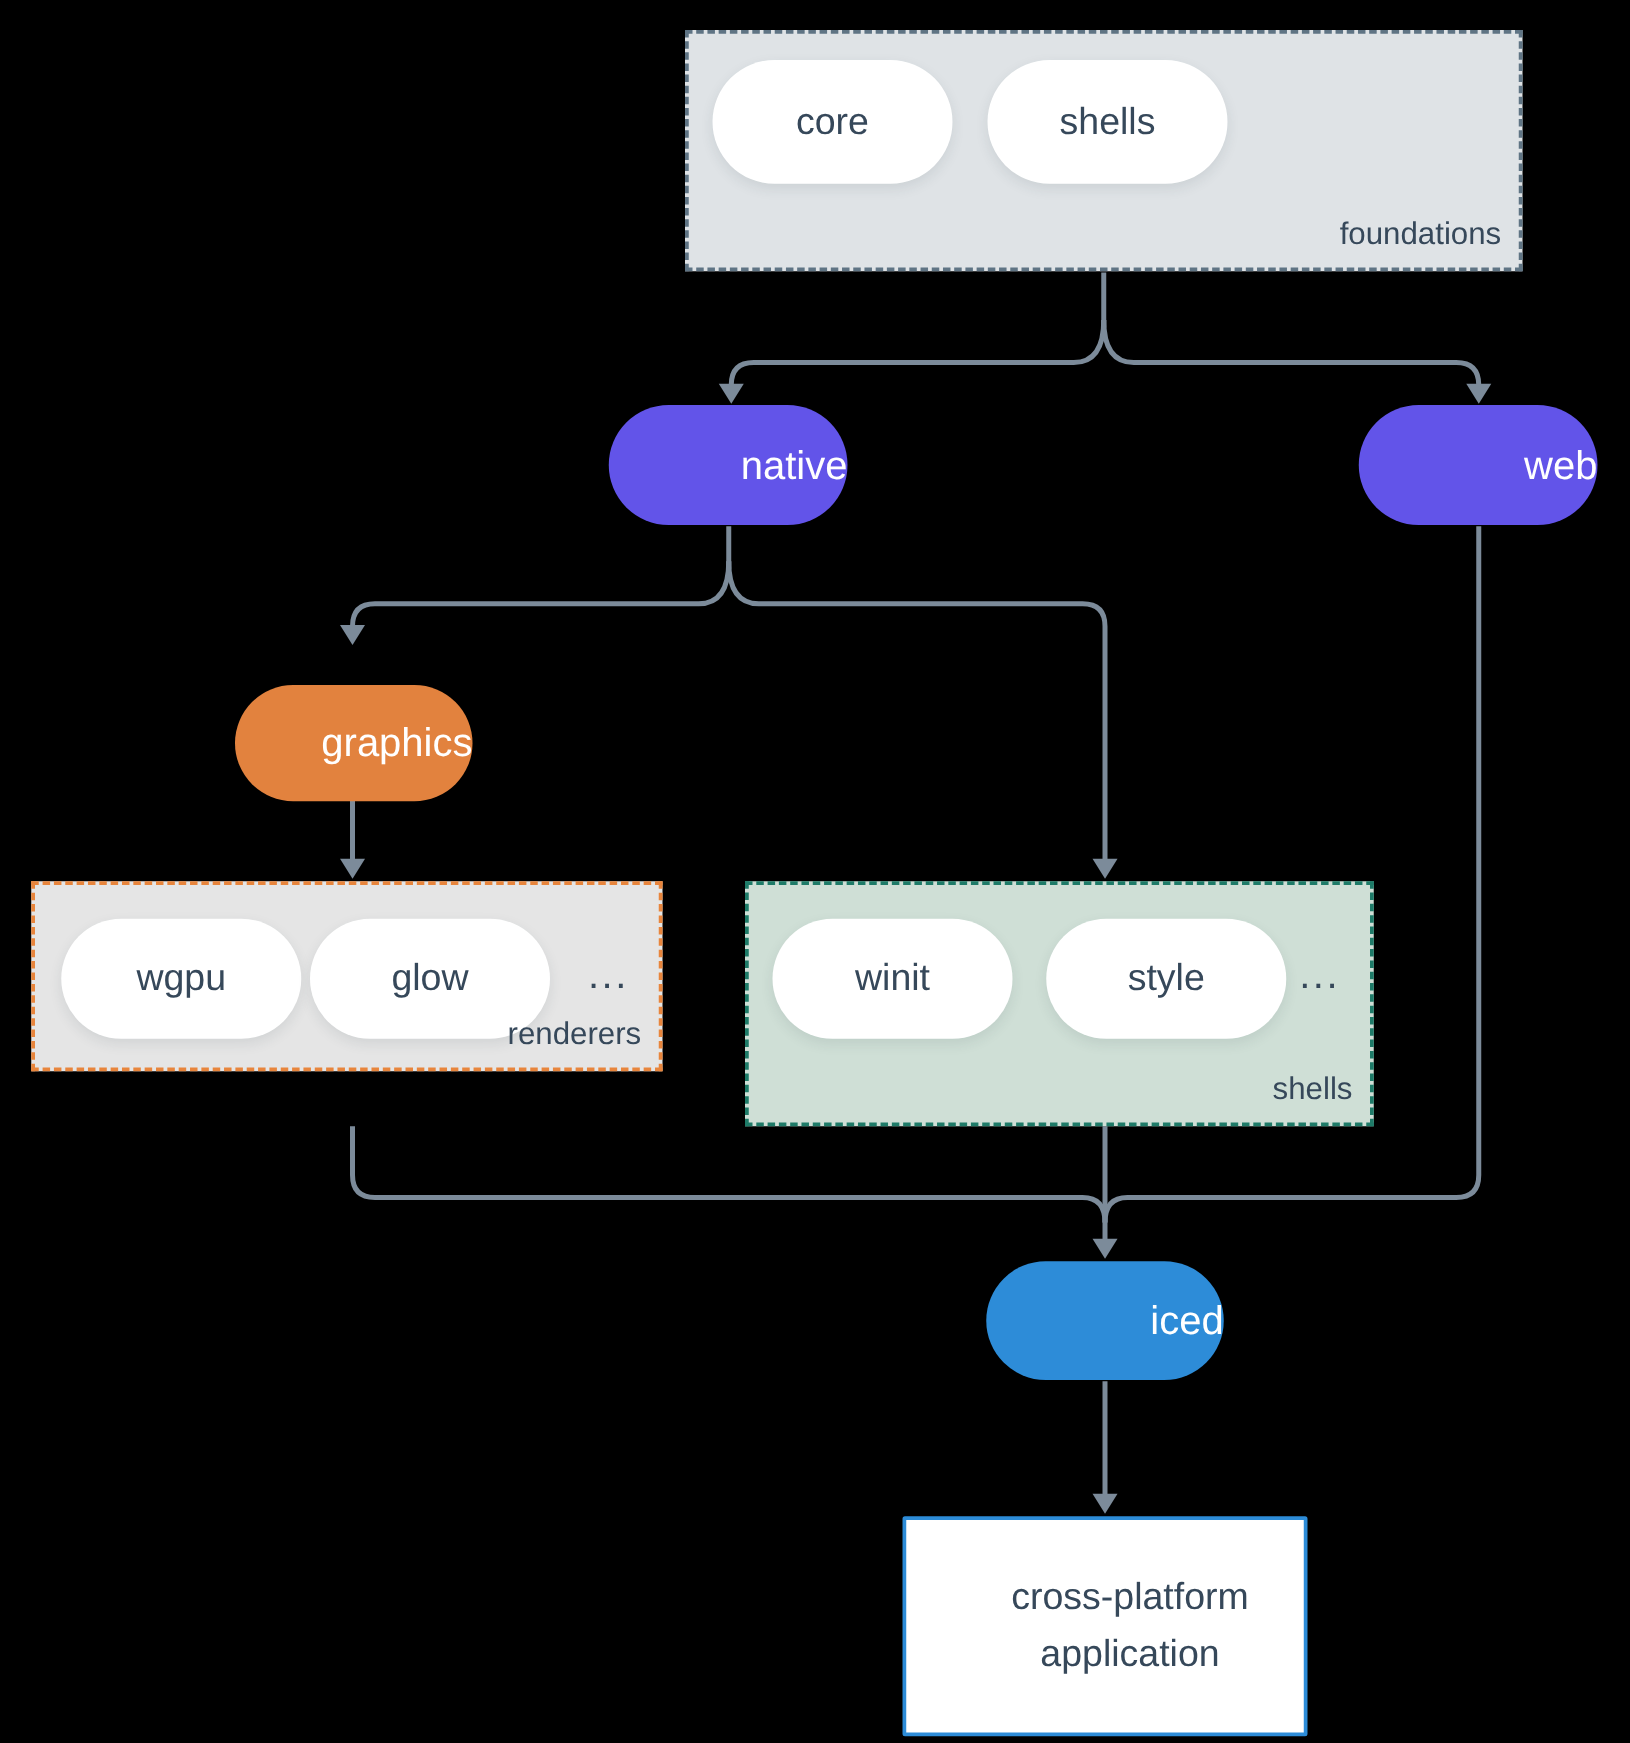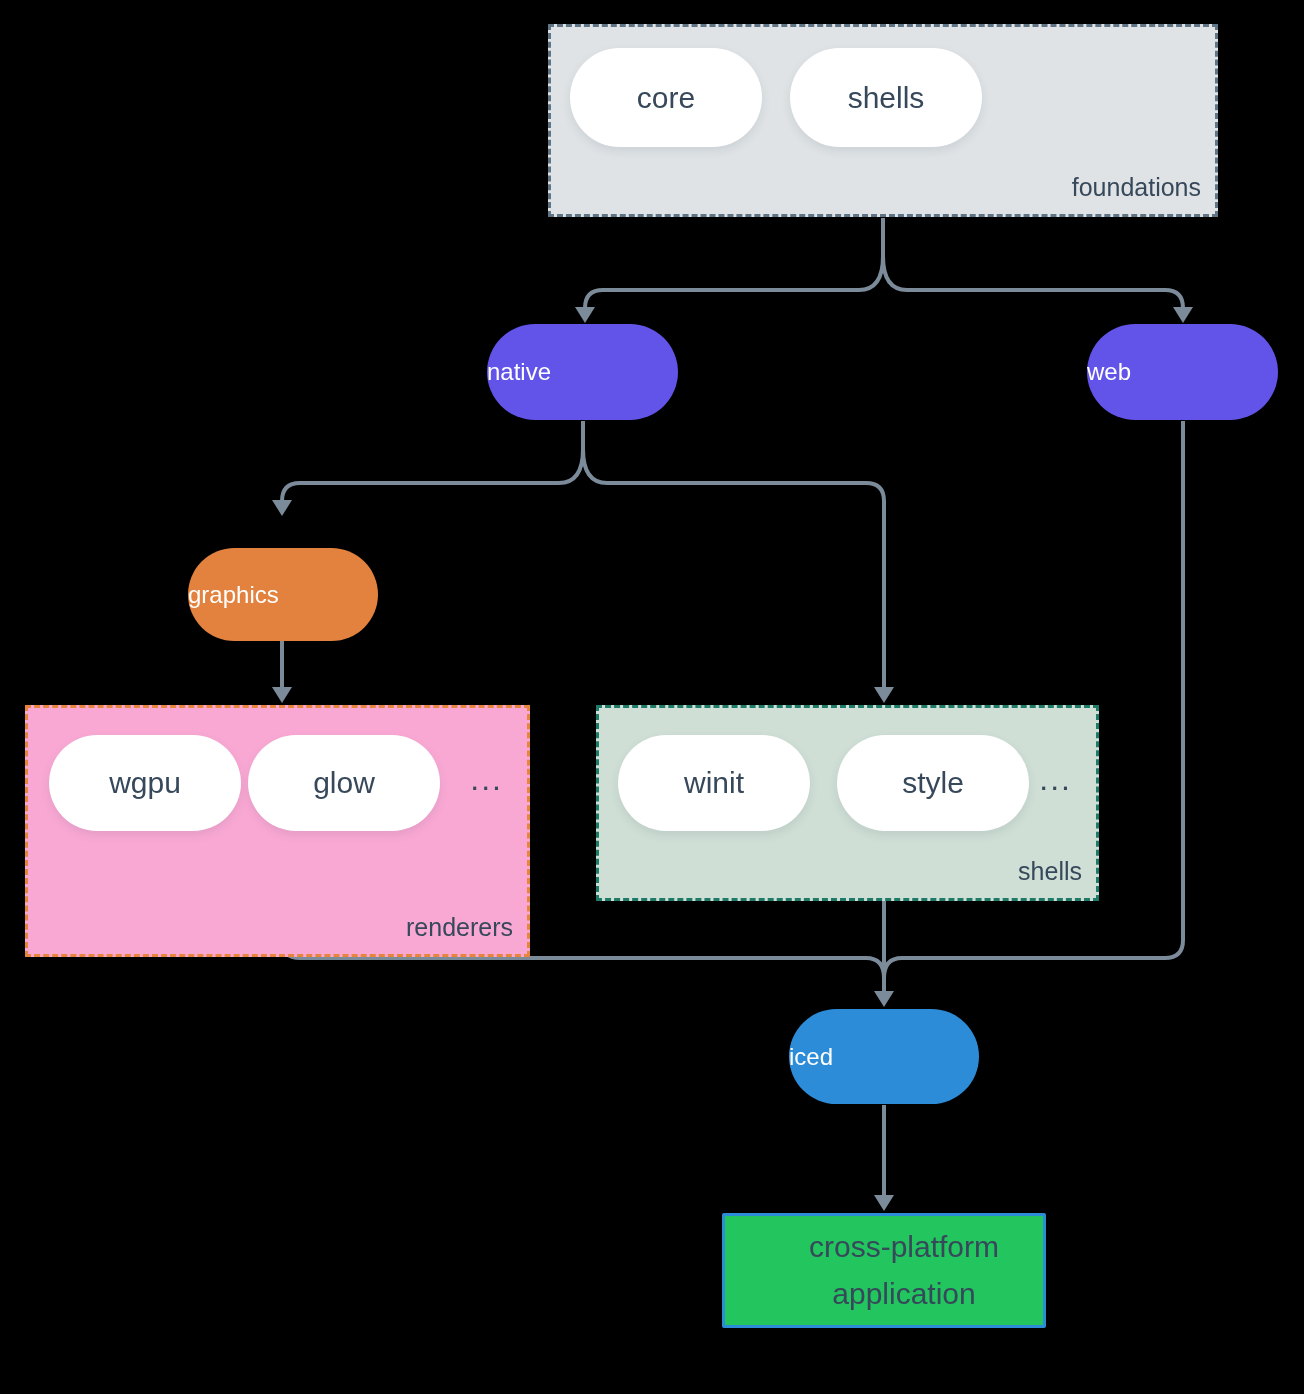--- a/index.html
+++ b/index.html
@@ -21,21 +21,21 @@
     width: 1304px; height: 1394px;
     pointer-events: none;
   }
   
   .group {
     position: absolute;
     box-sizing: border-box;
     border: 3px dashed #5f7484;
   }
   .group.foundations { left: 548px; top: 24px;  width: 670px; height: 193px; background: #dfe3e6; border-color: #5f7484; padding-left: 10px; }
-  .group.renderers   { left: 25px;  top: 705px; width: 505px; height: 252px; background: #f9a8d4; border-color: #e8853c; }
+  .group.renderers   { left: 25px;  top: 705px; width: 505px; height: 152px; background: #e5e5e5; border-color: #e8853c; }
   .group.shells      { left: 596px; top: 705px; width: 503px; height: 196px; background: #cfdfd6; border-color: #1e7b68; }
   .group-label {
     position: absolute;
     right: 14px;
     bottom: 12px;
     font-size: 25px;
     color: #36485a;
   }
   
   .pill {
@@ -66,35 +66,35 @@
     font-size: 32px;
     color: #36485a;
     letter-spacing: 2px;
   }
   
   .node {
     position: absolute;
     border-radius: 48px;
     display: flex;
     align-items: center;
-    justify-content: flex-start;
-    font-size: 24px;
+    justify-content: flex-end;
+    font-size: 32px;
     color: #ffffff;
   }
   .node.native   { left: 487px;  top: 324px;  width: 191px; height: 96px; background: #6254e9; }
   .node.web      { left: 1087px; top: 324px;  width: 191px; height: 96px; background: #6254e9; }
   .node.graphics { left: 188px;  top: 548px;  width: 190px; height: 93px; background: #e2823e; }
   .node.iced     { left: 789px;  top: 1009px; width: 190px; height: 95px; background: #2d8cd8; }
   
   .app-box {
     position: absolute;
     left: 722px; top: 1213px;
-    width: 324px; height: 115px;
+    width: 324px; height: 176px;
     box-sizing: border-box;
-    background: #22c55e;
+    background: #ffffff;
     border: 3px solid #2d8cd8;
     border-radius: 2px;
     display: flex;
     flex-direction: column;
     align-items: center;
     justify-content: center;
     font-size: 30px;
     line-height: 1.55;
     color: #36485a;
     text-align: center;

